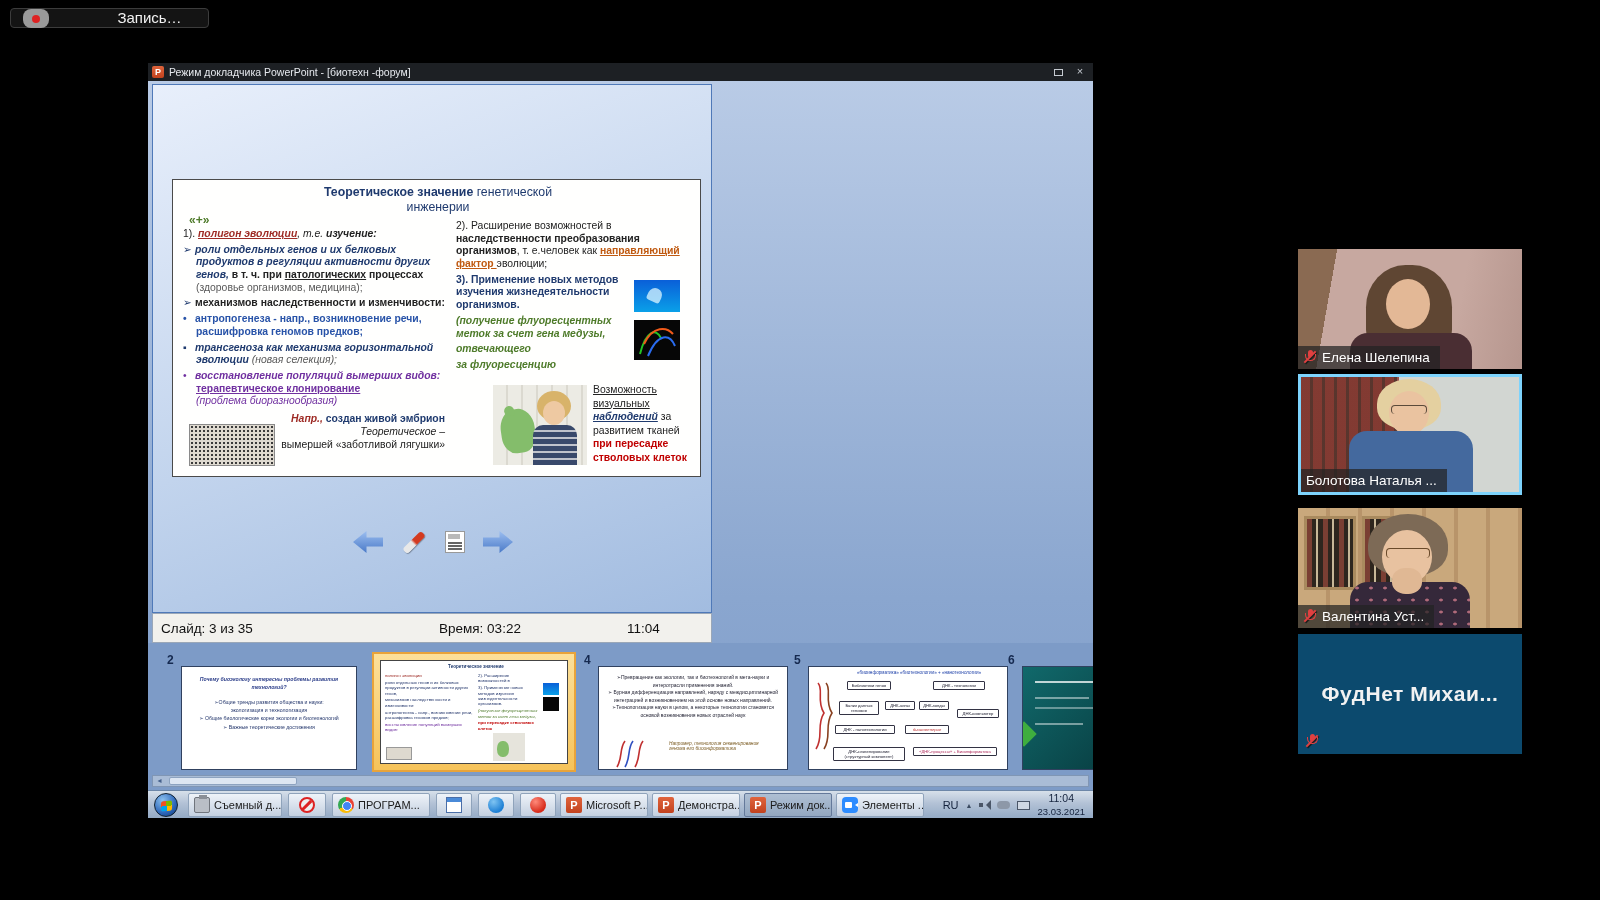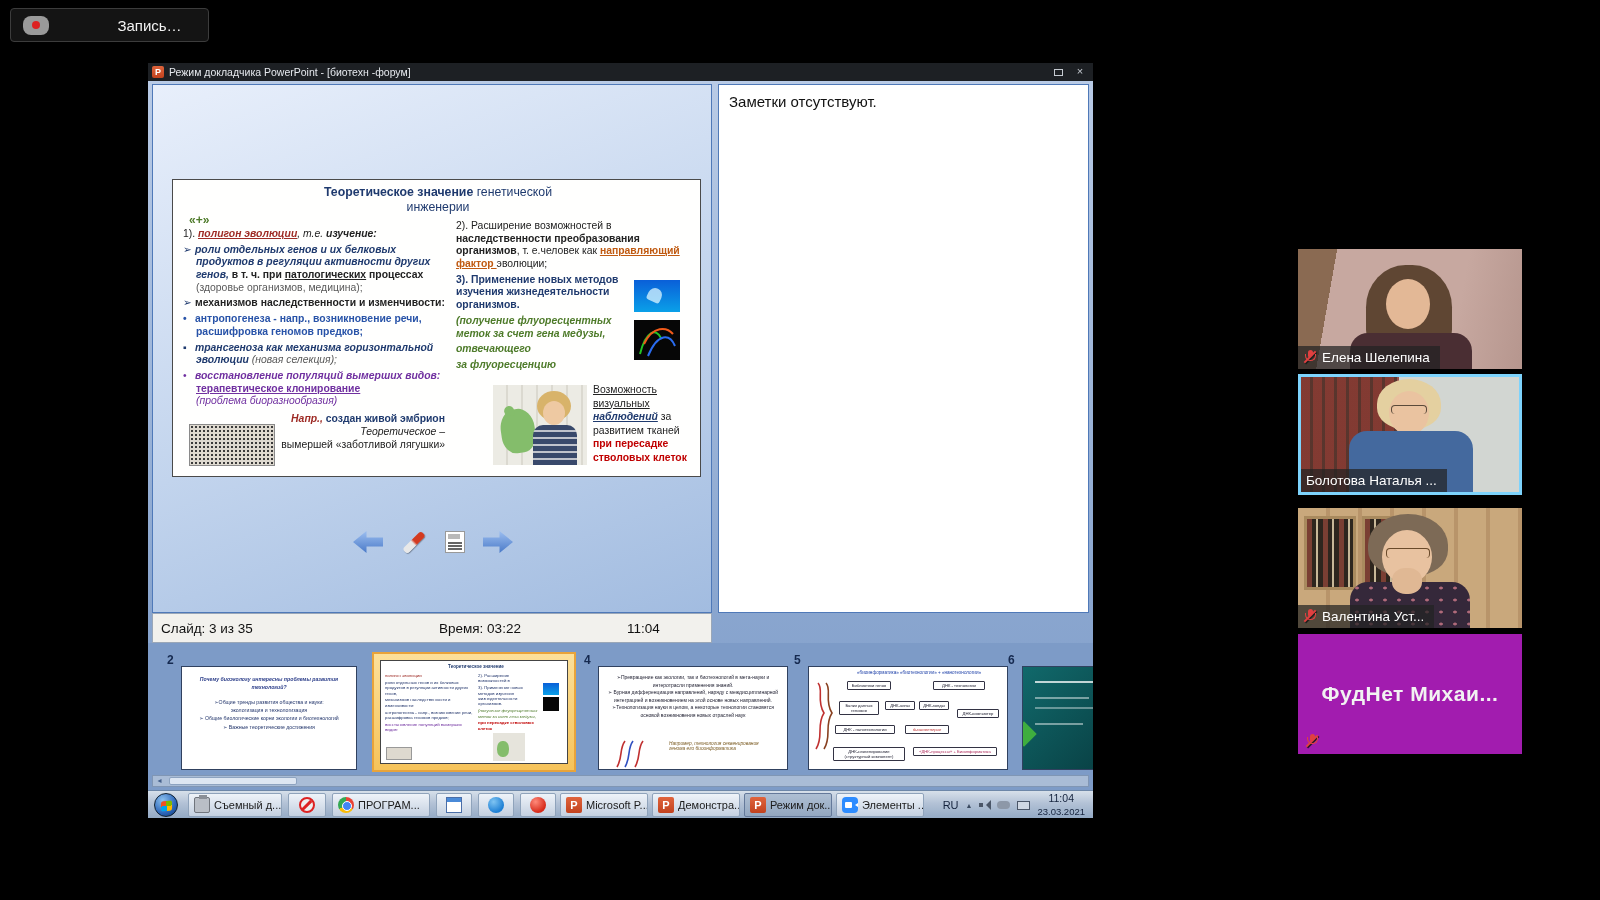--- a/index.html
+++ b/index.html
@@ -1,21 +1,21 @@
 <!DOCTYPE html>
 <html><head>
 <meta charset="utf-8">
 <style>
   html,body{margin:0;padding:0;background:#000;}
   *{box-sizing:border-box;font-family:"Liberation Sans",sans-serif;}
   #stage{position:relative;width:1600px;height:900px;background:#000;overflow:hidden;}
 
   
-  #record{position:absolute;left:10px;top:8px;width:199px;height:34px;background:#141414;
-    border:1px solid #3c3c3c;border-radius:4px;display:flex;align-items:center;color:#fff;gap:42px;}
+  #record{position:absolute;left:10px;top:8px;width:199px;height:20px;background:#141414;
+    border:1px solid #3c3c3c;border-radius:4px;display:flex;color:#fff;gap:42px;}
   .rec-ic{width:26px;height:19px;background:#9a9a9a;border-radius:8px;margin:0 0 0 12px;position:relative;}
   .rec-ic::after{content:"";position:absolute;left:9px;top:5.5px;width:8px;height:8px;border-radius:50%;background:#d22;}
   #record .lbl{flex:1;text-align:center;font-size:15px;color:#f2f2f2;}
 
   
   #win{position:absolute;left:148px;top:63px;width:945px;height:755px;overflow:hidden;background:#8aa6cf;}
   .titlebar{position:absolute;left:0;top:0;width:100%;height:18px;background:#1d2024;display:flex;align-items:center;color:#e6e9ee;font-size:10.5px;}
   .ppt-ic{width:12px;height:12px;background:linear-gradient(#e0643c,#c2421e);border-radius:2px;color:#fff;
     font-size:9px;font-weight:bold;text-align:center;line-height:12px;margin:0 5px 0 4px;}
   .tb-btn{width:18px;height:14px;color:#c6cbd2;text-align:center;line-height:13px;font-size:11px;margin-right:4px;}
@@ -208,21 +208,21 @@
   .bg4{background:repeating-linear-gradient(90deg,#c9a87c 0 28px,#b8946a 28px 32px);}
   .glass{position:absolute;top:8px;width:52px;height:74px;background:#2e261e;
     background-image:repeating-linear-gradient(90deg,#7a3f33 0 5px,#2e261e 5px 9px,#c8b898 9px 11px,#2e261e 11px 16px);
     border:3px solid #a98a5e;}
   .p4 .hair{left:70px;top:6px;width:80px;height:62px;background:#7d6a56;}
   .p4 .face{left:84px;top:22px;width:50px;height:54px;background:#e8c2a0;}
   .p4 .glasses{position:absolute;left:88px;top:40px;width:44px;height:10px;border:1.6px solid #6a4a2a;border-bottom:none;border-radius:4px;}
   .p4 .hand{position:absolute;left:94px;top:60px;width:30px;height:26px;border-radius:45%;background:#e0b894;}
   .p4 .torso{left:52px;top:74px;width:120px;height:48px;background:#35283a;
     background-image:radial-gradient(#b06a7a 1.5px,transparent 2px);background-size:14px 12px;}
-  .bg5{background:#a21caf;}
+  .bg5{background:#0c4a6e;}
   .t5name{position:absolute;left:0;top:0;width:100%;height:100%;display:flex;align-items:center;justify-content:center;
     color:#f2f2f2;font-size:21px;font-weight:bold;letter-spacing:.5px;}
   .miconly{position:absolute;left:4px;bottom:4px;width:20px;height:18px;display:flex;align-items:center;justify-content:center;}
 </style>
 </head>
 <body>
 
 <div id="stage">
 
   <div id="record">
@@ -292,23 +292,20 @@
           <div class="arr r"></div>
         </div>
       </div>
 
       <div class="statusb" id="statusL">
         <span style="left:8px">Слайд: 3 из 35</span>
         <span style="left:286px">Время: 03:22</span>
         <span style="left:474px">11:04</span>
       </div>
 
-      <div id="paneR">
-        <div class="notes">Заметки отсутствуют.</div>
-      </div>
 
       <div id="strip">
         <span class="tnum" style="left:19px;top:10px">2</span>
         <div class="thumb t2">
           <div class="tx2">
             <div class="tt">Почему биоэкологу  интересны проблемы  развития технологий?</div>
             <div>➢Общие тренды развития общества и науки:</div>
             <div>экологизация  и технологизация</div>
             <div>➢ Общие биологические корни экологии  и биотехнологий</div>
             <div>➢ Важные теоретические  достижения</div>

